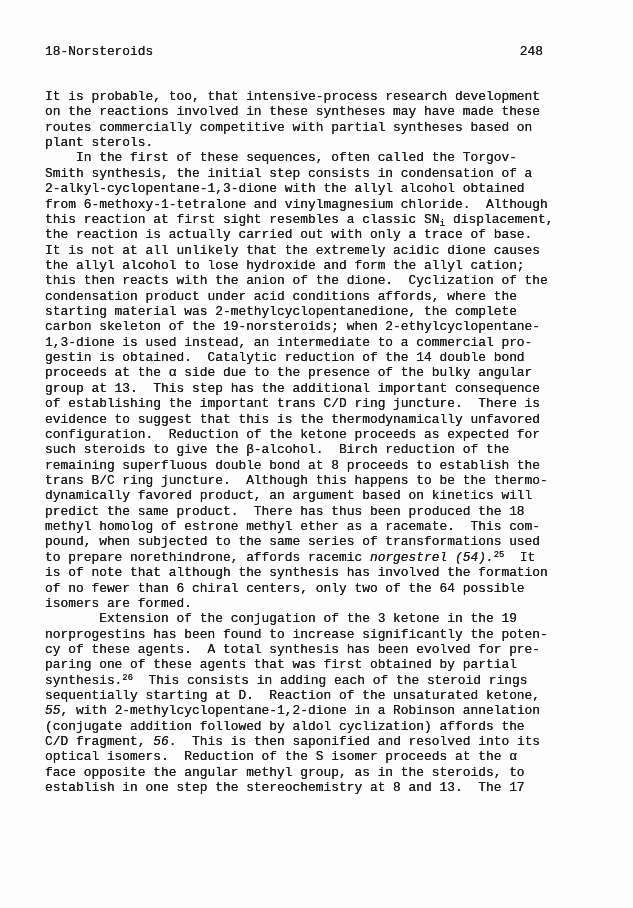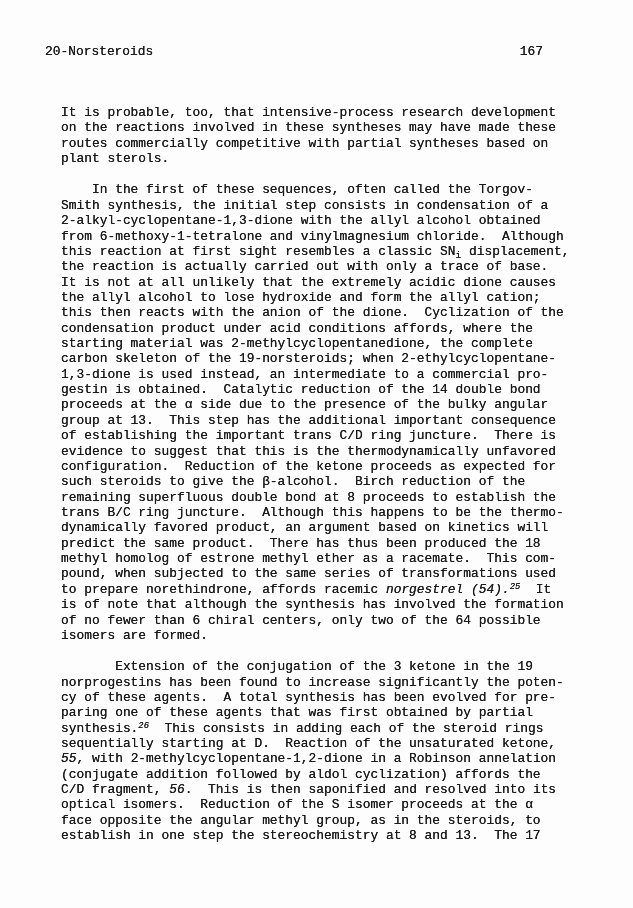--- a/index.html
+++ b/index.html
@@ -26,37 +26,36 @@
   }
   .body-text {
     position: absolute;
     left: 45px;
     top: 89px;
     font-size: 12.9px;
     line-height: 15.36px;
     white-space: pre;
     text-shadow: 0 0 0.5px currentColor;
   }
-  .para { margin: 16px; }
+  .para { margin: 0; }
   .line { height: 15.36px; }
   .it { font-style: italic; text-align: right; }
   .body-text sup {
     font-size: 8.8px;
     line-height: 0;
     vertical-align: 4.5px;
-    font-style: italic;
   }
   .body-text sub {
     font-size: 9.5px;
     line-height: 0;
     vertical-align: -2.5px;
   }
 </style>
 </head>
 <body>
 
 <div class="page">
   <div class="header">
-    <span>20-Norsteroids</span>
-    <span>167</span>
+    <span>18-Norsteroids</span>
+    <span>248</span>
   </div>
   <div class="body-text"><div class="para"><div class="line">It is probable, too, that intensive-process research development</div><div class="line">on the reactions involved in these syntheses may have made these</div><div class="line">routes commercially competitive with partial syntheses based on</div><div class="line">plant sterols.</div></div><div class="para"><div class="line">    In the first of these sequences, often called the Torgov-</div><div class="line">Smith synthesis, the initial step consists in condensation of a</div><div class="line">2-alkyl-cyclopentane-1,3-dione with the allyl alcohol obtained</div><div class="line">from 6-methoxy-1-tetralone and vinylmagnesium chloride.  Although</div><div class="line">this reaction at first sight resembles a classic SN<sub>i</sub> displacement,</div><div class="line">the reaction is actually carried out with only a trace of base.</div><div class="line">It is not at all unlikely that the extremely acidic dione causes</div><div class="line">the allyl alcohol to lose hydroxide and form the allyl cation;</div><div class="line">this then reacts with the anion of the dione.  Cyclization of the</div><div class="line">condensation product under acid conditions affords, where the</div><div class="line">starting material was 2-methylcyclopentanedione, the complete</div><div class="line">carbon skeleton of the 19-norsteroids; when 2-ethylcyclopentane-</div><div class="line">1,3-dione is used instead, an intermediate to a commercial pro-</div><div class="line">gestin is obtained.  Catalytic reduction of the 14 double bond</div><div class="line">proceeds at the α side due to the presence of the bulky angular</div><div class="line">group at 13.  This step has the additional important consequence</div><div class="line">of establishing the important trans C/D ring juncture.  There is</div><div class="line">evidence to suggest that this is the thermodynamically unfavored</div><div class="line">configuration.  Reduction of the ketone proceeds as expected for</div><div class="line">such steroids to give the β-alcohol.  Birch reduction of the</div><div class="line">remaining superfluous double bond at 8 proceeds to establish the</div><div class="line">trans B/C ring juncture.  Although this happens to be the thermo-</div><div class="line">dynamically favored product, an argument based on kinetics will</div><div class="line">predict the same product.  There has thus been produced the 18</div><div class="line">methyl homolog of estrone methyl ether as a racemate.  This com-</div><div class="line">pound, when subjected to the same series of transformations used</div><div class="line">to prepare norethindrone, affords racemic <span class="it">norgestrel (54).</span><sup>25</sup>  It</div><div class="line">is of note that although the synthesis has involved the formation</div><div class="line">of no fewer than 6 chiral centers, only two of the 64 possible</div><div class="line">isomers are formed.</div></div><div class="para"><div class="line">       Extension of the conjugation of the 3 ketone in the 19</div><div class="line">norprogestins has been found to increase significantly the poten-</div><div class="line">cy of these agents.  A total synthesis has been evolved for pre-</div><div class="line">paring one of these agents that was first obtained by partial</div><div class="line">synthesis.<sup>26</sup>  This consists in adding each of the steroid rings</div><div class="line">sequentially starting at D.  Reaction of the unsaturated ketone,</div><div class="line"><span class="it">55</span>, with 2-methylcyclopentane-1,2-dione in a Robinson annelation</div><div class="line">(conjugate addition followed by aldol cyclization) affords the</div><div class="line">C/D fragment, <span class="it">56</span>.  This is then saponified and resolved into its</div><div class="line">optical isomers.  Reduction of the S isomer proceeds at the α</div><div class="line">face opposite the angular methyl group, as in the steroids, to</div><div class="line">establish in one step the stereochemistry at 8 and 13.  The 17</div></div></div>
 </div>
 
 </body></html>

